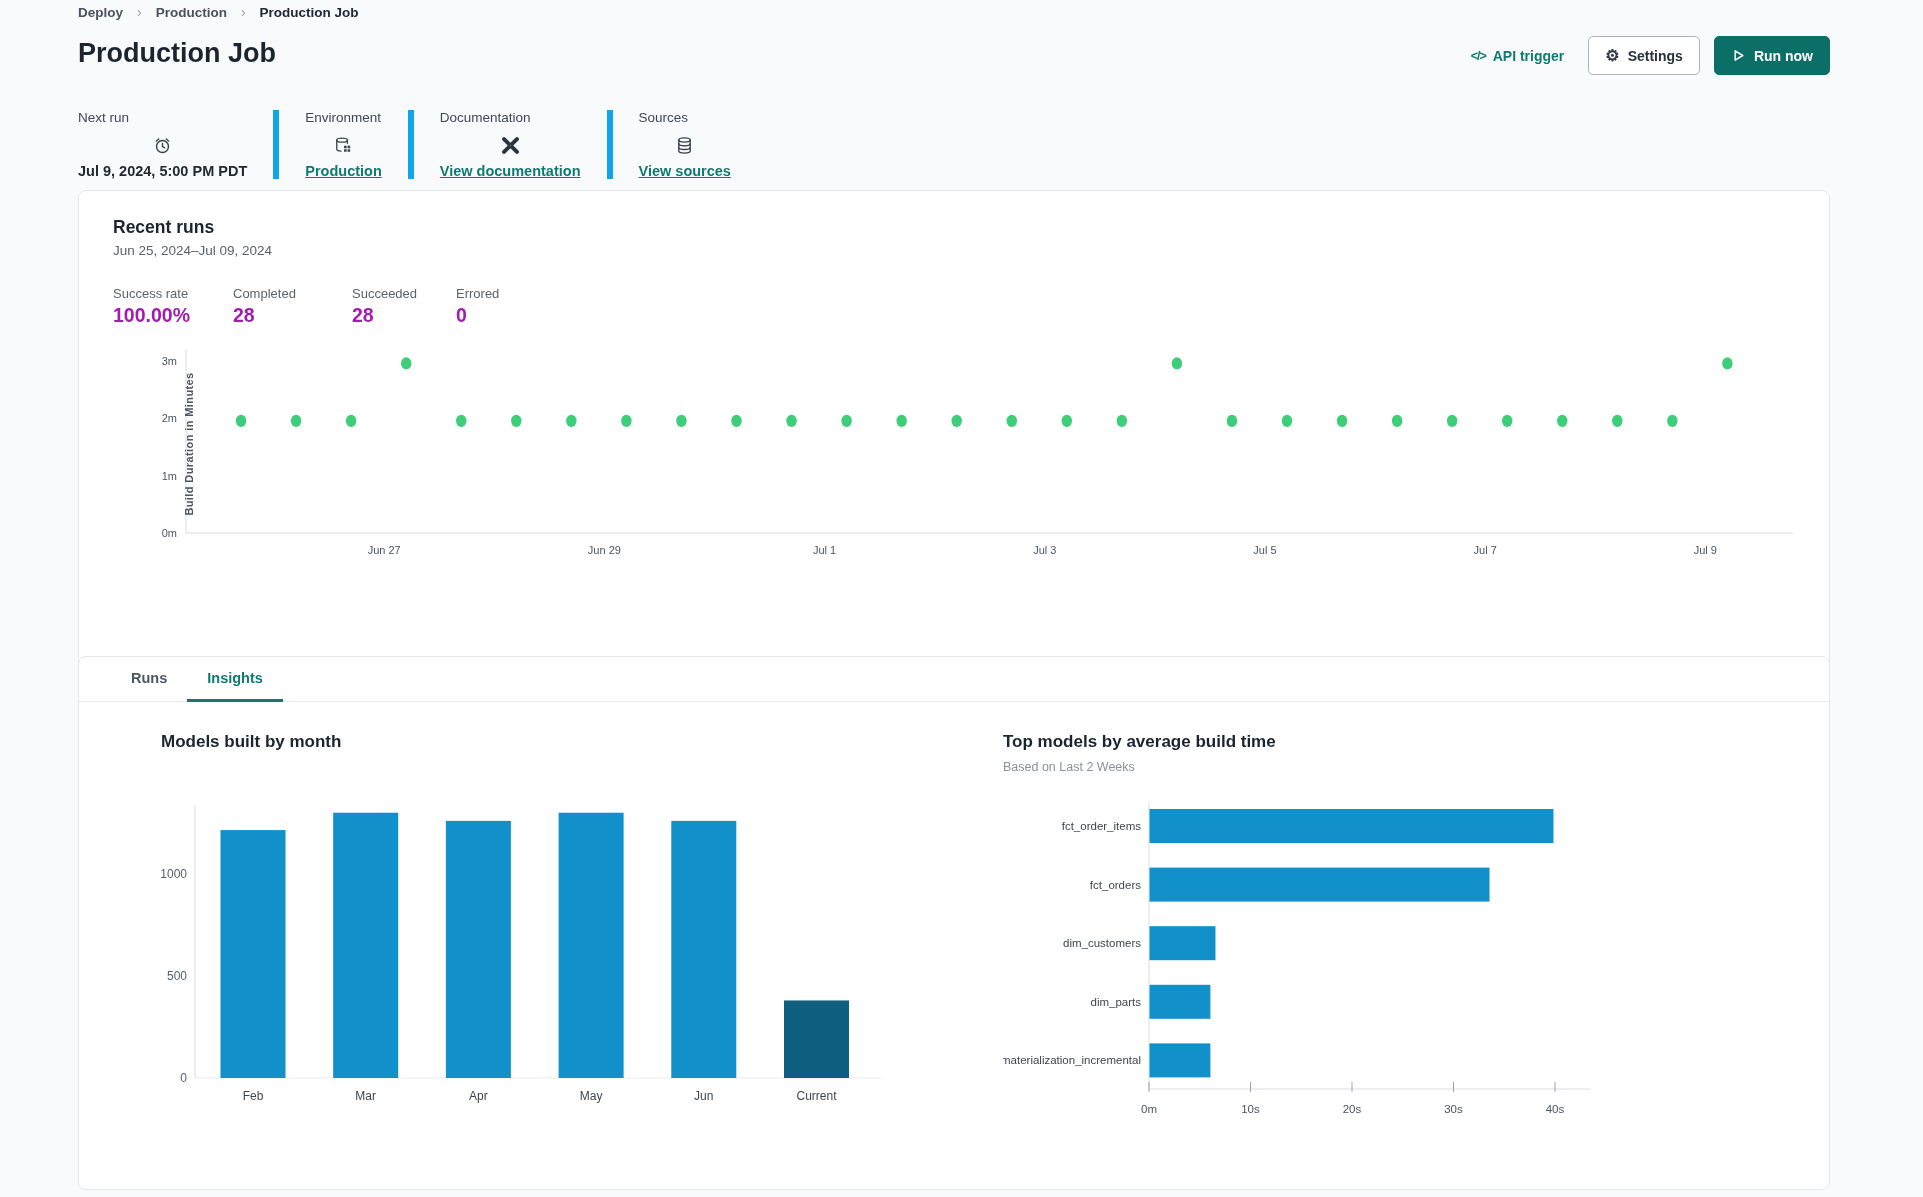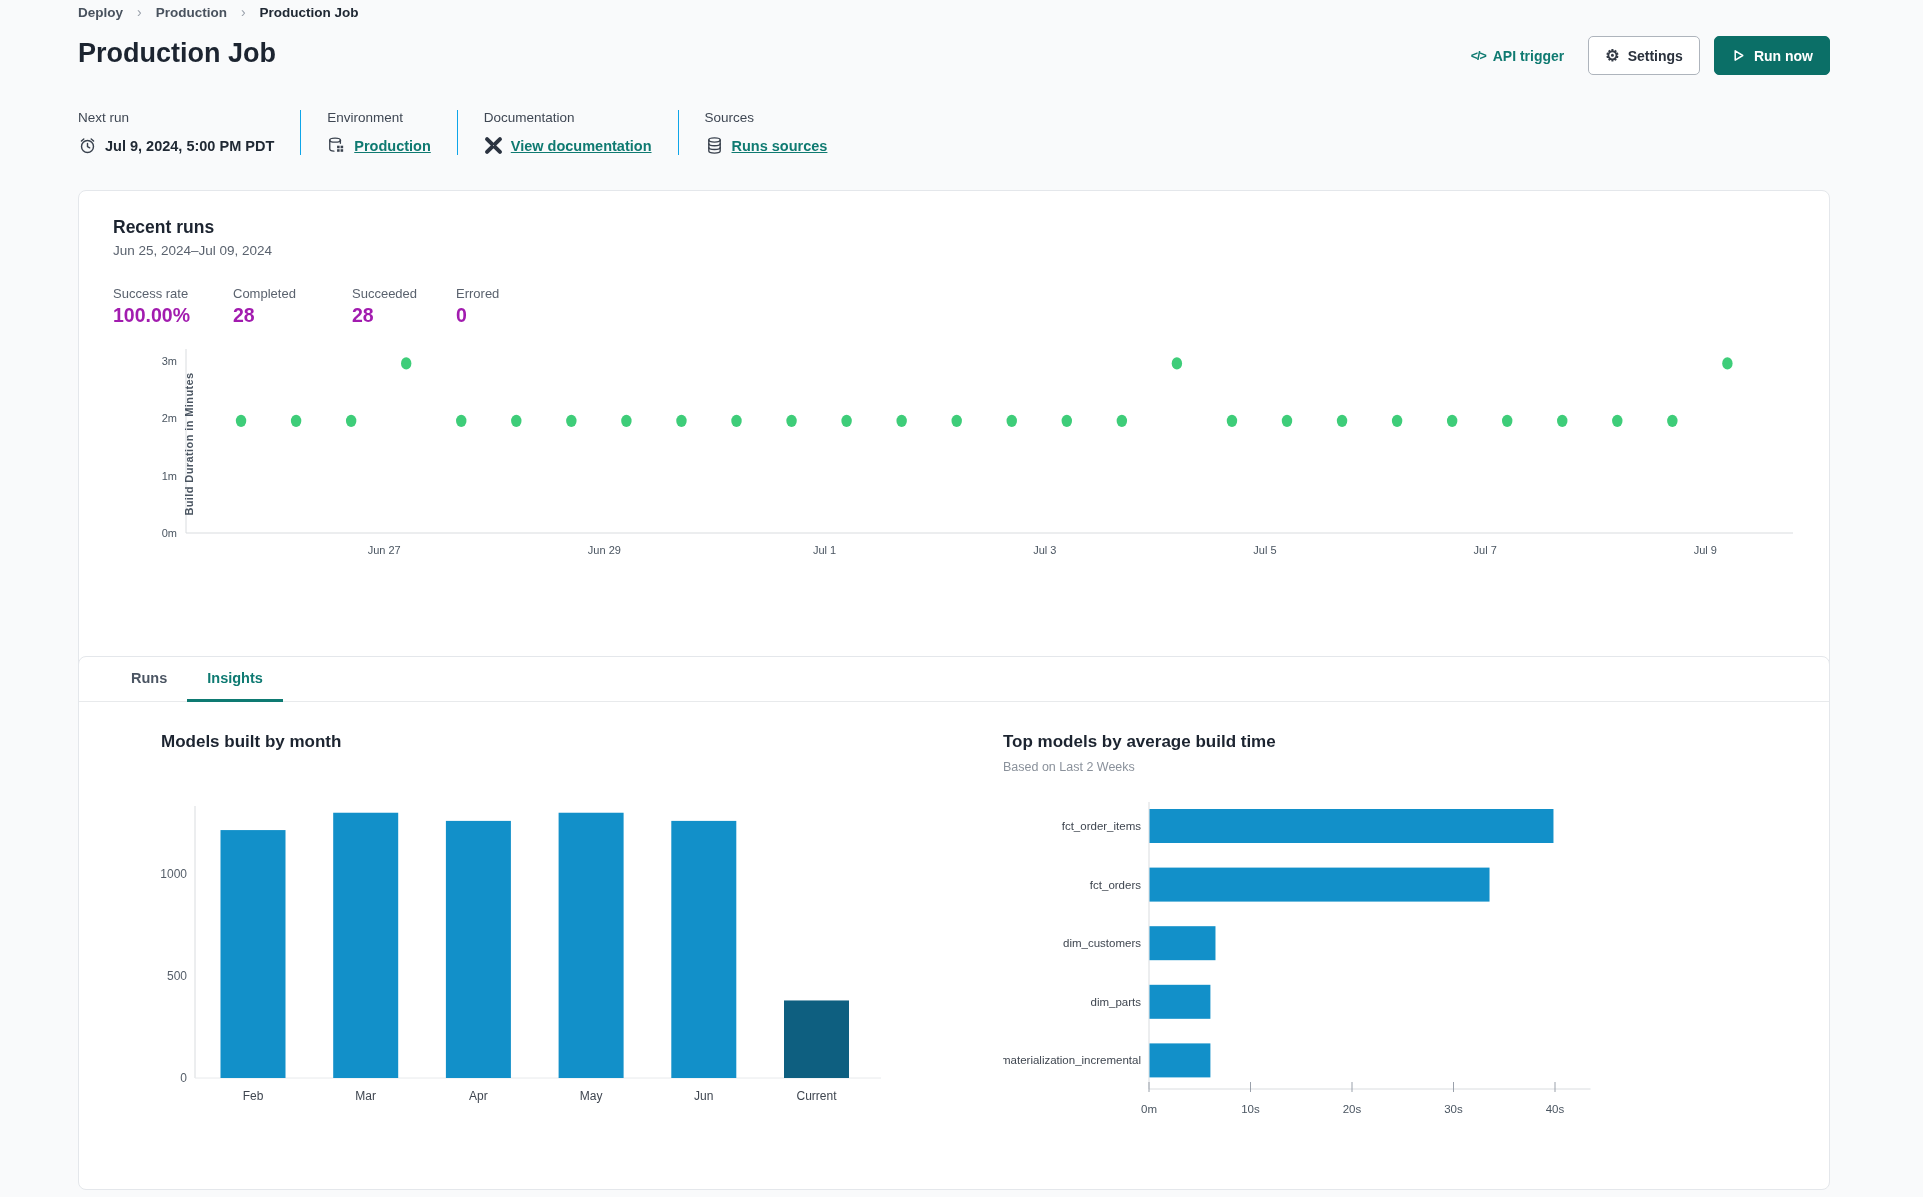--- a/index.html
+++ b/index.html
@@ -21,24 +21,24 @@
     cursor:pointer; margin-right:10px; }
   .api-icon { font-size:12.5px; font-weight:700; letter-spacing:-1px; }
   .btn { display:flex; align-items:center; gap:8px; height:39px; padding:0 16px; border-radius:5px;
     font-size:14px; font-weight:600; cursor:pointer; }
   .btn-secondary { background:#ffffff; border:1px solid #aeb4bc; color:#2a313c; }
   .gear-glyph { font-size:16px; color:#343b46; line-height:1; }
   .btn-primary { background:#0b6f67; border:1px solid #0b6f67; color:#ffffff; }
 
   
   .info-bar { position:absolute; left:78px; top:110px; display:flex; align-items:stretch; }
-  .info-section { padding-right:26px; margin-right:26px; border-right:1px solid #0ea5e9; }
+  .info-section { padding-right:26px; margin-right:26px; border-right:6px solid #0ea5e9; }
   .info-section:last-child { border-right:none; }
   .info-label { font-size:13.5px; color:#3f4753; margin-bottom:11px; }
-  .info-value { display:flex; align-items:center; gap:8px; font-size:14.5px; font-weight:600; color:#202934; }
+  .info-value { display:flex; align-items:center; gap:8px; font-size:14.5px; font-weight:600; color:#202934;flex-direction:column; }
   .info-link { color:#0f7a71; text-decoration:underline; cursor:pointer; font-weight:600; }
   .mini-icon { width:19px; height:19px; flex:0 0 auto; }
 
   
   .card { position:absolute; left:78px; width:1752px; background:#ffffff; border:1px solid #e4e7eb; border-radius:8px; }
   .recent-runs-card { top:190px; height:573px; padding:26px 34px; }
   .rr-title { font-size:17.5px; font-weight:700; color:#1c2430; }
   .rr-range { font-size:13.5px; color:#5a626e; margin-top:5px; }
   .rr-stats { display:flex; margin-top:28px; }
   .stat { }
@@ -146,21 +146,21 @@
       <div class="info-label">Sources</div>
       <div class="info-value">
         <span class="mini-icon">
           <svg width="19" height="19" viewBox="0 0 20 20" fill="none" stroke="#39414d" stroke-width="1.4" stroke-linecap="round">
             <ellipse cx="10" cy="4.2" rx="6" ry="2.2"></ellipse>
               <path d="M4 4.2 v11.6 c0 1.2 2.7 2.2 6 2.2 s6-1 6-2.2 V4.2"></path>
             <path d="M4 8.1 c0 1.2 2.7 2.2 6 2.2 s6-1 6-2.2"></path>
               <path d="M4 12 c0 1.2 2.7 2.2 6 2.2 s6-1 6-2.2"></path>
           </svg>
         </span>
-        <span class="info-link">Runs sources</span>
+        <span class="info-link">View sources</span>
       </div>
     </div>
   </div>
 
   <div class="card recent-runs-card">
     <div class="rr-title">Recent runs</div>
     <div class="rr-range">Jun 25, 2024–Jul 09, 2024</div>
     <div class="rr-stats">
       <div class="stat stat-1">
         <div class="stat-label">Success rate</div>

